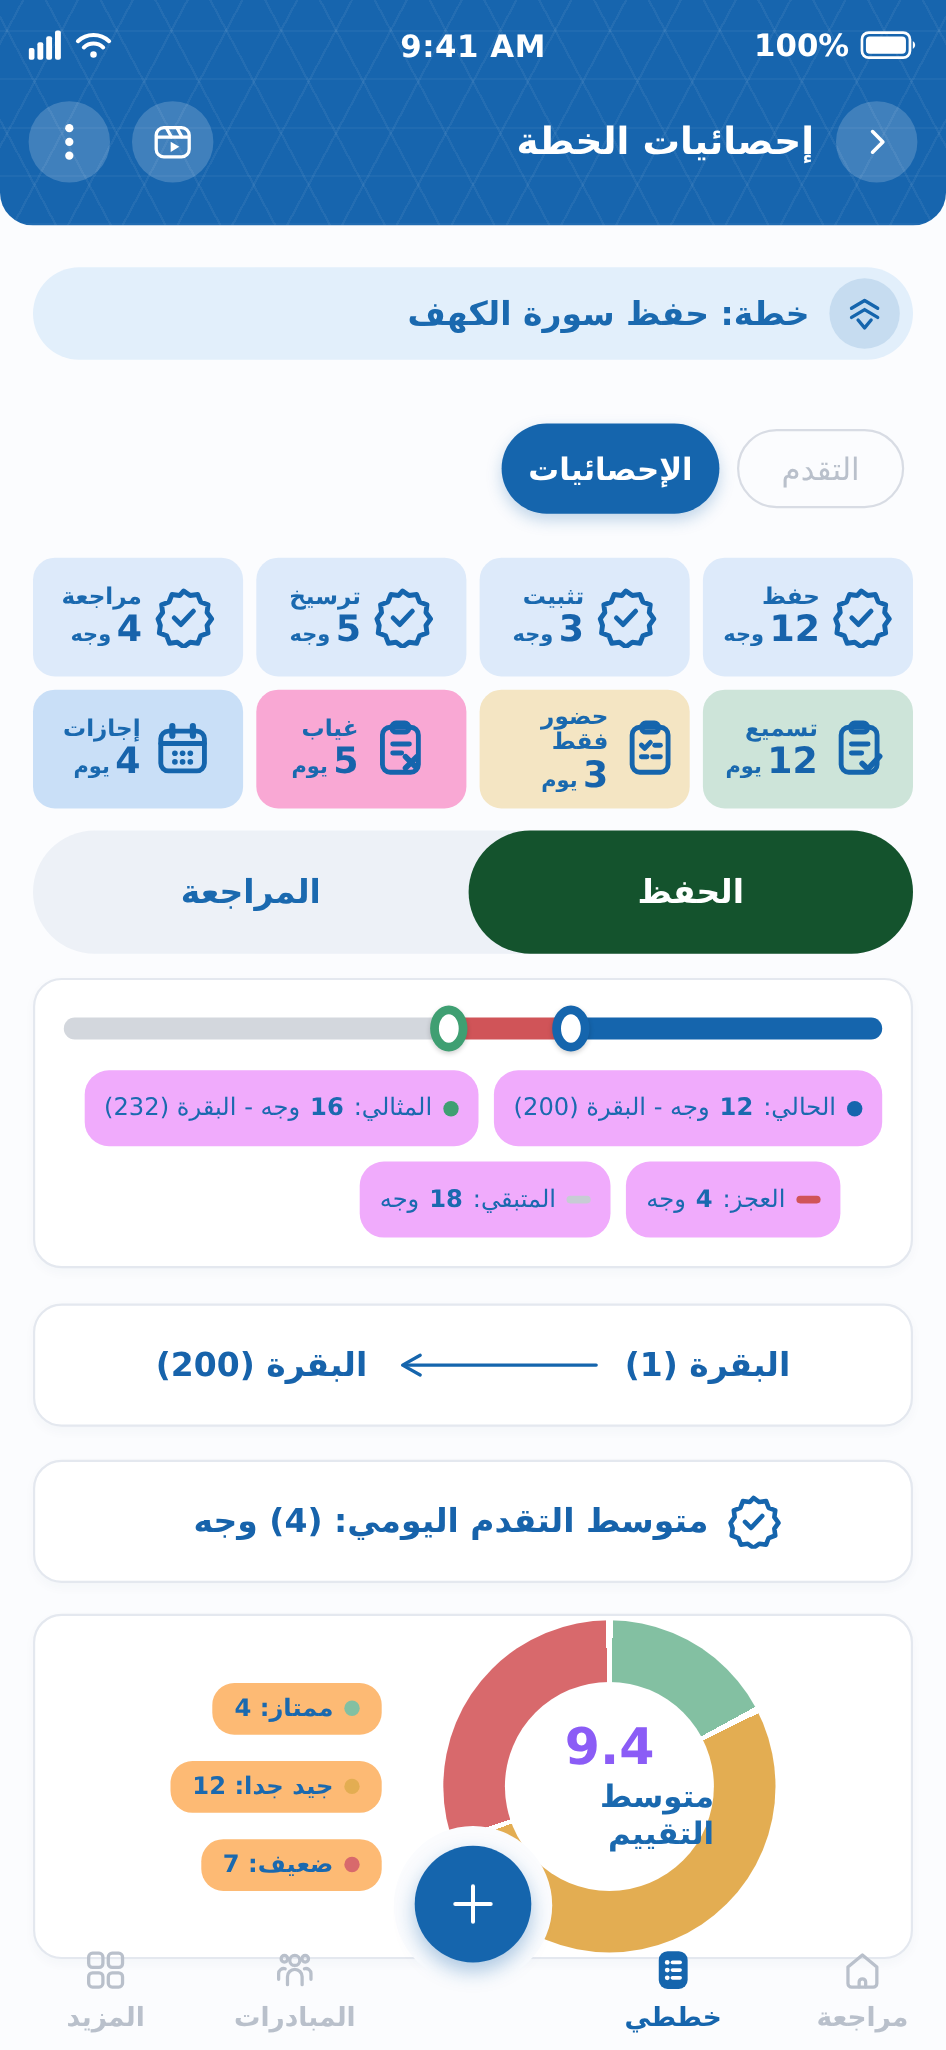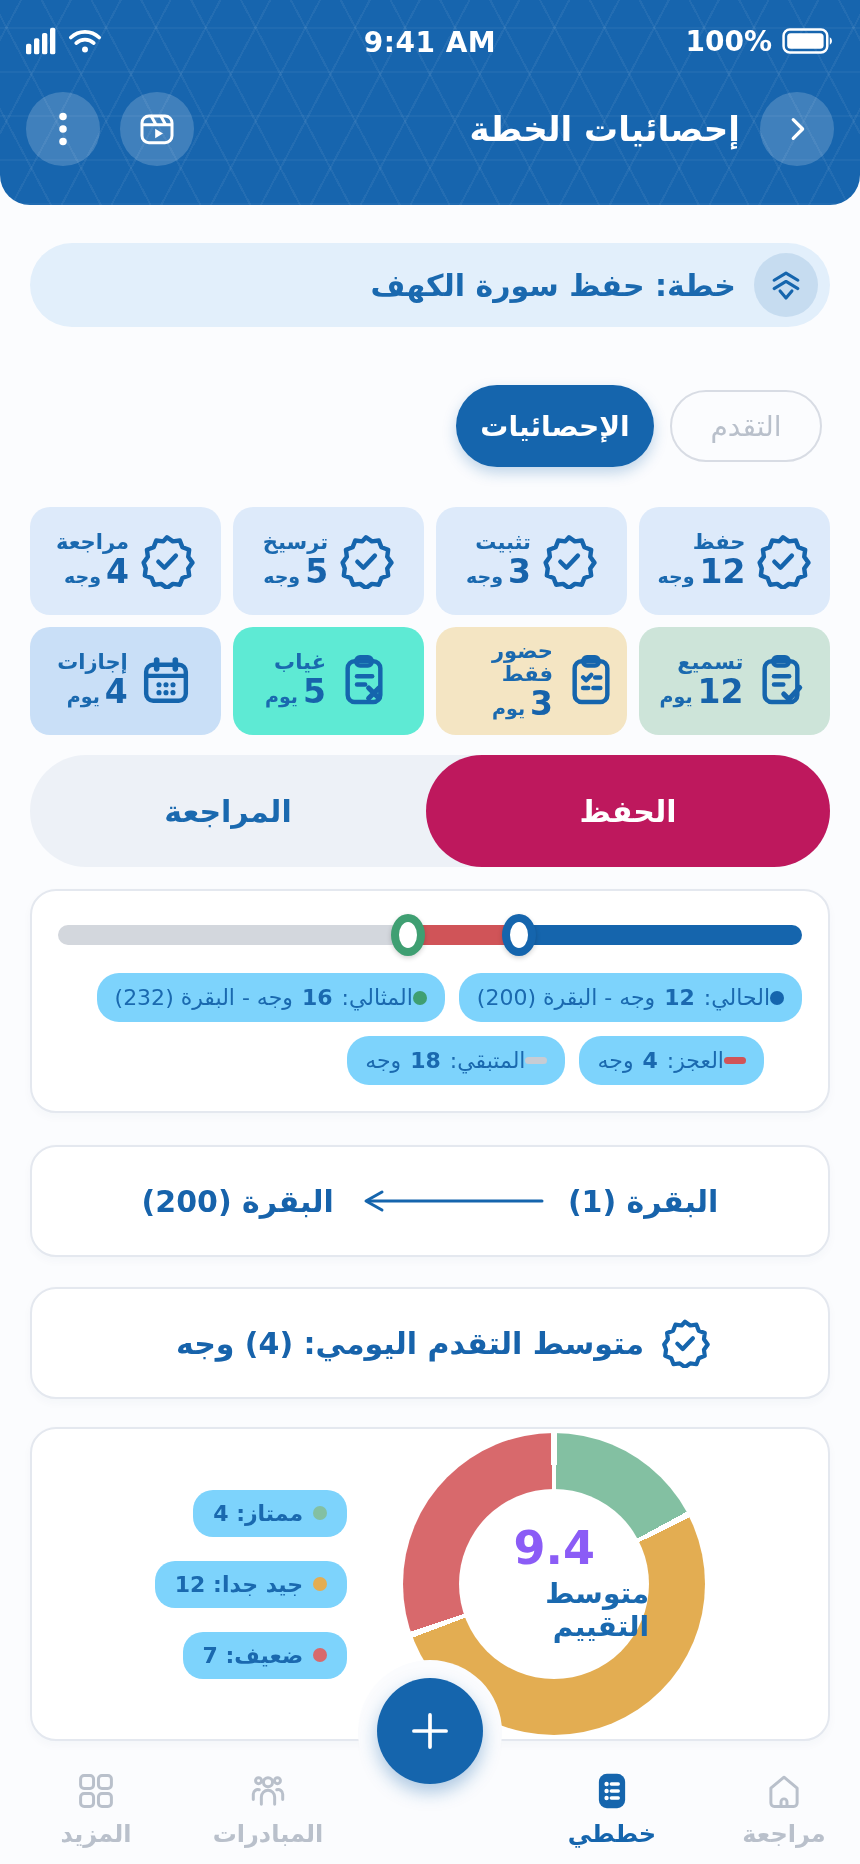--- a/index.html
+++ b/index.html
@@ -43,56 +43,56 @@
   .stat-card{ height:108px; border-radius:20px; display:flex; align-items:center; justify-content:center; gap:10px; padding:8px; }
   .stat-icon{ flex:none; display:flex; }
   .stat-text{ display:flex; flex-direction:column; align-items:flex-start; line-height:1.1; }
   .stat-label{ color:#1a69af; font-size:21px; font-weight:600; }
   .stat-num{ color:#1763ab; font-size:33px; font-weight:bold; display:flex; align-items:baseline; gap:5px; }
   .stat-unit{ font-size:19px; font-weight:600; color:#1a69af; }
 
   
   .segmented{ margin:20px 30px 0; height:112px; background:#edf1f7; border-radius:56px; display:flex; align-items:stretch; }
   .seg{ border:none; background:transparent; font-family:inherit; font-size:30px; font-weight:bold; color:#1a69af; cursor:pointer; flex:1; border-radius:56px; }
-  .seg.active{ flex:none; width:50.5%; background:#be185d; color:#fff; }
+  .seg.active{ flex:none; width:50.5%; background:#14532d; color:#fff; }
 
   
   .card{ margin:0 30px; background:#fff; border:2px solid #e4e8ef; border-radius:26px; box-shadow:0 4px 10px rgba(40,60,90,.03); }
 
   
   .slider-card{ margin-top:22px; padding:34px 26px 26px; }
   .track{ position:relative; height:20px; border-radius:10px; display:flex; overflow:visible; cursor:pointer; }
   .track-fill{ height:20px; }
   .track-fill:first-child{ border-radius:0 10px 10px 0; }
   .track-fill:nth-child(3){ border-radius:10px 0 0 10px; }
   .handle{ position:absolute; top:50%; transform:translateY(-50%); width:34px; height:42px; border-radius:50%;
     background:#fff; border:8px solid #1565ad; box-shadow:0 2px 5px rgba(0,0,0,.18); }
   .chip-row{ display:flex; gap:14px; margin-top:28px; justify-content:flex-start; }
   .chip-row.second{ margin-top:14px; padding-right:38px; }
-  .chip{ background:#7dd3fc; border-radius:22px; padding:12px 18px; display:flex; align-items:center; color:#1a69af; font-size:22px; }
+  .chip{ background:#f0abfc; border-radius:22px; padding:22px 18px; display:flex; align-items:center; gap:10px; color:#1a69af; font-size:22px; }
   .chip b{ margin:0 2px; }
   .dot{ width:14px; height:14px; border-radius:50%; flex:none; }
   .dash{ width:22px; height:7px; border-radius:4px; flex:none; }
 
   
   .range-card{ margin-top:32px; height:112px; display:flex; align-items:center; justify-content:center; gap:22px;
     color:#1763ab; font-size:30px; font-weight:bold; }
 
   
   .daily-card{ margin-top:30px; height:112px; display:flex; align-items:center; justify-content:flex-start; gap:16px;
     padding-right:118px; color:#1763ab; font-size:30px; font-weight:bold; }
 
   
   .donut-card{ margin-top:28px; height:314px; display:flex; align-items:center; justify-content:center; gap:56px; padding:0 30px; }
   .donut{ width:302px; height:302px; border-radius:50%; position:relative; flex:none; }
   .donut-hole{ position:absolute; inset:56px; background:#fff; border-radius:50%; display:flex; flex-direction:column; align-items:center; justify-content:center; }
   .donut-value{ color:#8b5cf6; font-size:46px; font-weight:bold; line-height:1; }
   .donut-label{ color:#1a69af; font-size:28px; font-weight:bold; margin-top:6px; }
   .donut-legend{ display:flex; flex-direction:column; gap:24px; align-items:flex-start; }
-  .legend-chip{ background:#7dd3fc; border-radius:20px; padding:11px 20px; display:flex; align-items:center; gap:10px;
+  .legend-chip{ background:#fdba74; border-radius:20px; padding:11px 20px; display:flex; align-items:center; gap:10px;
     color:#1a69af; font-size:22px; font-weight:600; }
 
   
   .fab-notch{ position:absolute; left:50%; transform:translateX(-50%); top:1660px; width:144px; height:144px; border-radius:50%; background:#fbfcfe; }
   .fab{ position:absolute; left:50%; transform:translateX(-50%); top:1678px; width:106px; height:106px; border-radius:50%;
     background:#1565ad; border:none; cursor:pointer; display:flex; align-items:center; justify-content:center;
     box-shadow:0 8px 18px rgba(21,101,173,.35); }
 
   
   .bottom-nav{ position:absolute; bottom:0; left:0; width:860px; height:110px; background:transparent;
@@ -273,21 +273,21 @@
       </span>
       <span class="stat-text">
         <span class="stat-label">حضور فقط</span>
         <span class="stat-num">
             <b>3</b>
             <span class="stat-unit">يوم</span>
           </span>
       </span>
     </div>
 
-    <div class="stat-card" style="background: #5eead4;">
+    <div class="stat-card" style="background: #f9a8d4;">
       <span class="stat-icon">
         <svg width="56" height="56" viewBox="0 0 24 24" fill="none" stroke="#1565ad" stroke-width="1.9" stroke-linecap="round" stroke-linejoin="round">
           <rect x="5" y="3.5" width="14" height="17.5" rx="3"></rect>
           <rect x="8.7" y="1.8" width="6.6" height="3.6" rx="1.6"></rect>
           <path d="M9 10 H15.5"></path>
             <path d="M9 13.5 H12.5"></path>
           <path d="M14 15 l4.4 4.4 M18.4 15 L14 19.4" stroke-width="2.2"></path>
         </svg>
       </span>
       <span class="stat-text">

